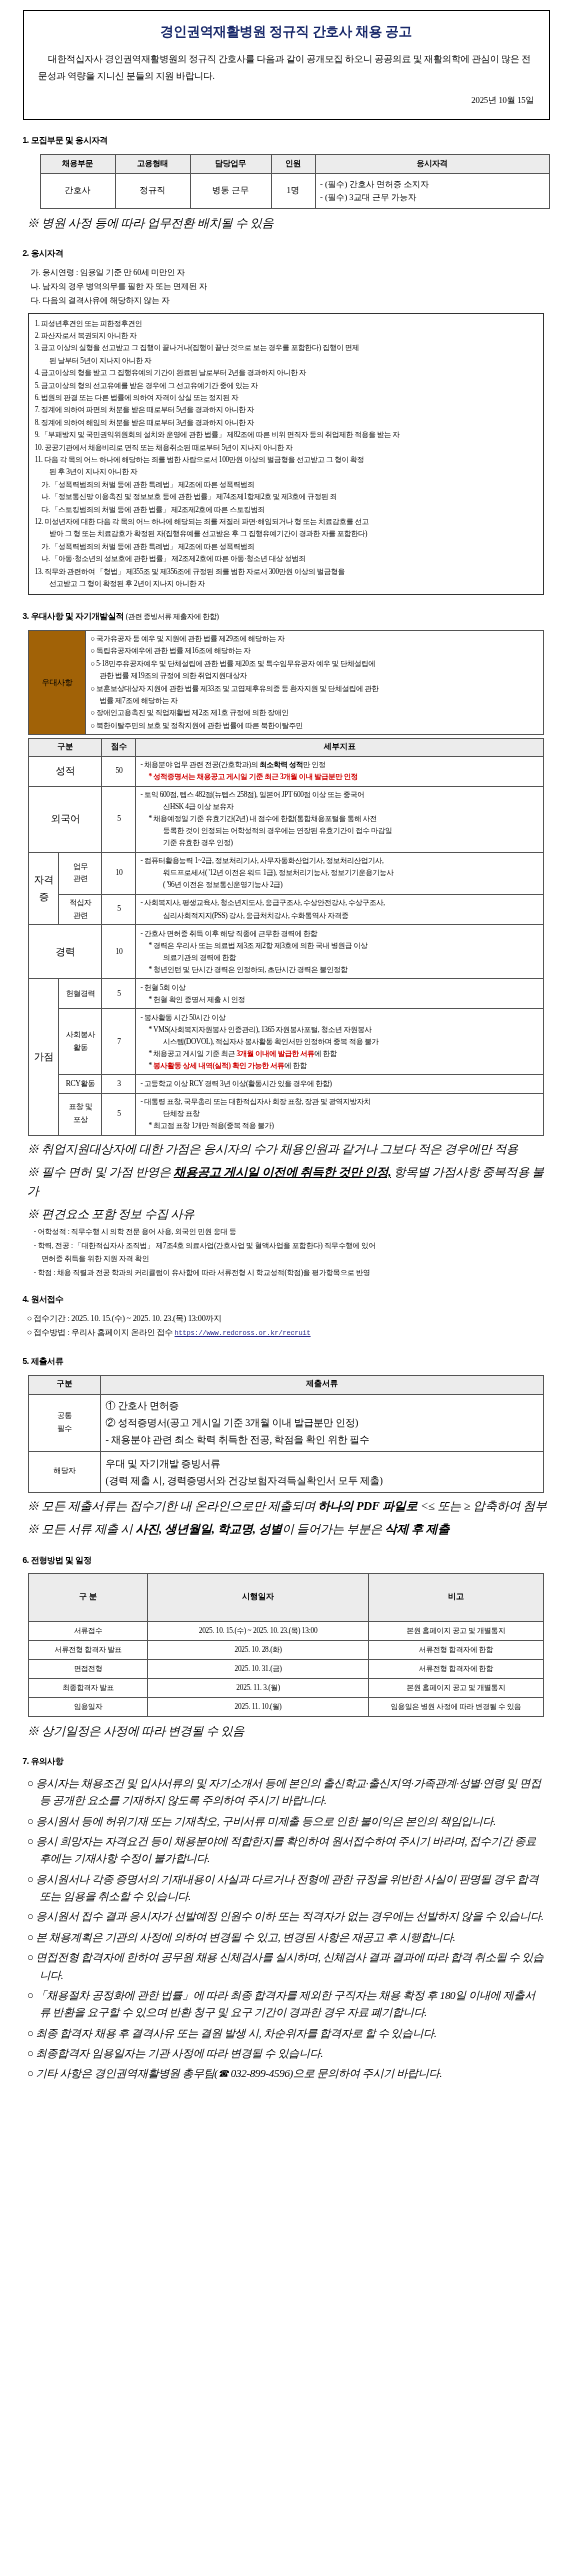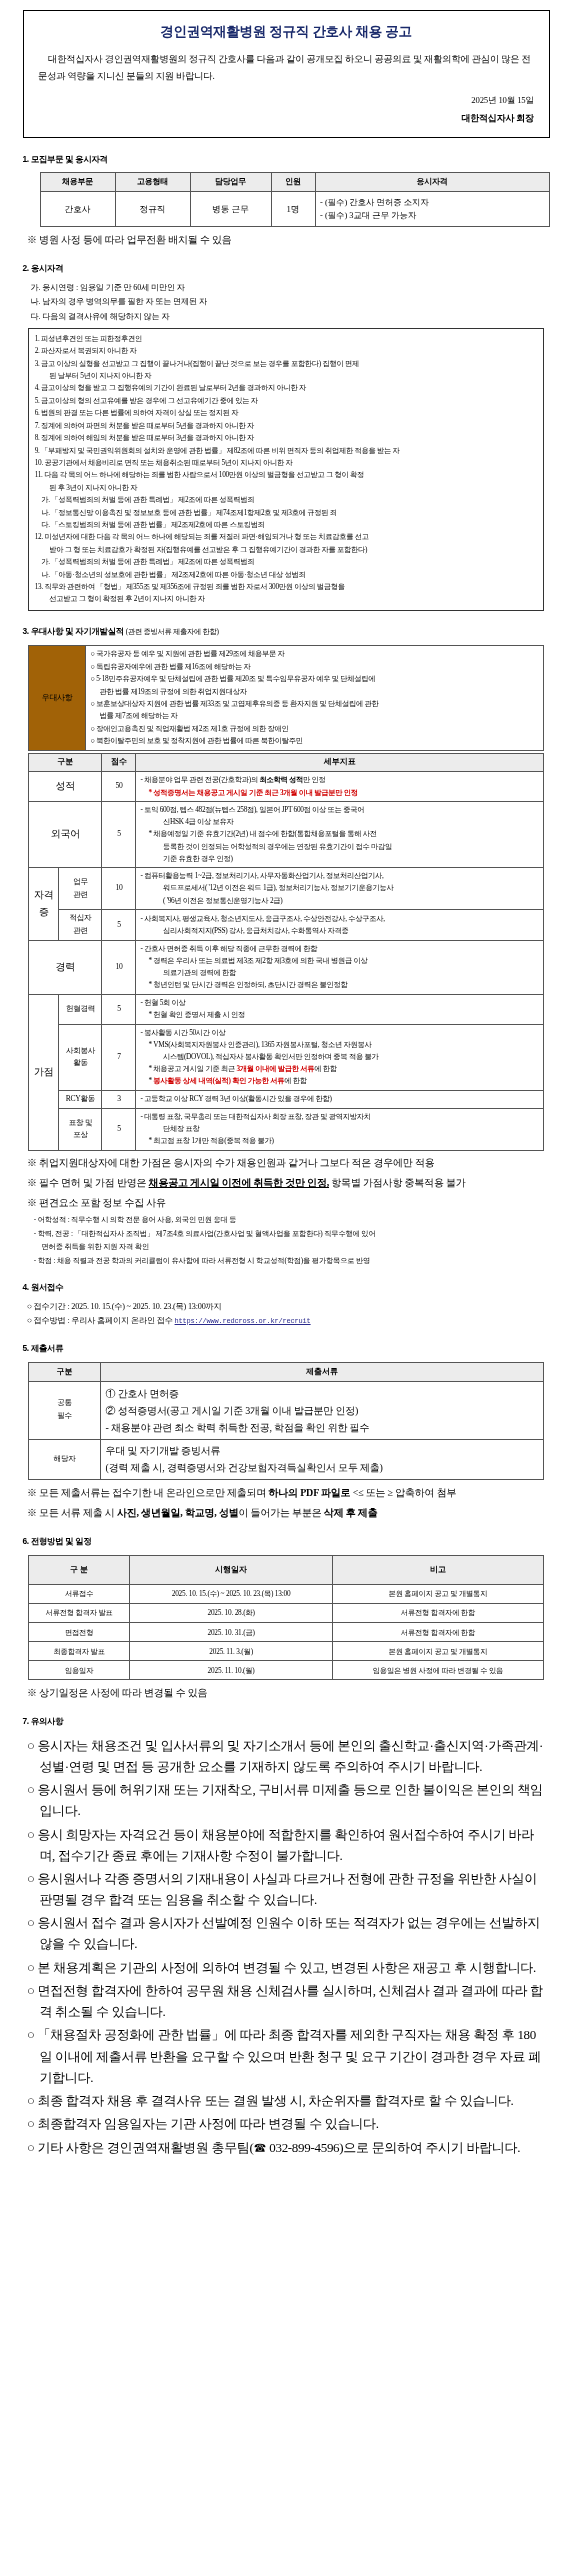--- a/index.html
+++ b/index.html
@@ -44,21 +44,21 @@
   h2.sec-title{
     font-family:"Liberation Sans","DejaVu Sans",sans-serif;
     font-size:8.4px;
     font-weight:bold;
     margin:14.6px 0 6.8px 0;
     letter-spacing:-0.3px;
   }
   h2.sec-title .sub{font-weight:normal;font-size:7.3px;font-family:"Liberation Serif",serif;}
   .lvl1{margin:1.7px 0 1.7px 8px;font-size:8.2px;letter-spacing:-0.2px;}
   .lvl1.circ{margin-left:4.5px;}
-  .note{margin:4.5px 0 2.3px 4.5px;font-size:10px;letter-spacing:-0.2px;}
+  .note{margin:4.5px 0 2.3px 4.5px;font-size:12px;letter-spacing:-0.2px;font-style:italic;}
   .note-sm{margin:2.8px 0 1.7px 11.3px;font-size:7.3px;letter-spacing:-0.2px;}
   .note-sm2{margin:1.7px 0 1.7px 19px;font-size:7.3px;letter-spacing:-0.2px;}
 
   
   table{border-collapse:collapse;width:100%;font-size:7.6px;}
   .tbl{border:0.8px solid #333;margin:3.4px 0 1.1px 0;}
   .tbl th,.tbl td{border:0.6px solid #555;padding:2.8px 4px;vertical-align:middle;}
   .tbl th{background:#ececec;text-align:center;font-weight:bold;font-size:8px;letter-spacing:-0.2px;}
   .tbl td.c{text-align:center;}
   .tbl td.l{text-align:left;}
@@ -103,43 +103,42 @@
   .ul{text-decoration:underline;}
 
   
   .t-docs{margin:3.4px 5.6px 1.1px 5.6px;width:calc(100% - 11.3px);border:0.8px solid #333;}
   .t-docs th{background:#ececec;border:0.6px solid #555;padding:2.8px;text-align:center;font-size:8px;font-weight:bold;}
   .t-docs td{border:0.6px solid #555;padding:2.8px 4.5px;font-size:10px;line-height:1.7;letter-spacing:-0.2px;}
   .t-docs td.lbl{text-align:center;width:62px;font-size:7.6px;}
 
   
   .t-sched{margin:3.4px 5.6px 1.1px 5.6px;width:calc(100% - 11.3px);border:0.8px solid #333;}
-  .t-sched th{background:#ececec;border:0.6px solid #555;padding:8px;text-align:center;font-size:8px;font-weight:bold;}
+  .t-sched th{background:#ececec;border:0.6px solid #555;padding:17px;text-align:center;font-size:8px;font-weight:bold;}
   .t-sched td{border:0.6px solid #555;padding:3.4px 4.5px;font-size:7.3px;text-align:center;letter-spacing:-0.2px;}
   .t-sched td.step{width:84px;font-family:Liberation Serif, serif;}
   .t-sched td.date{width:186px;}
 
   
   .ol-notes{margin:3.4px 0 0 0;padding:0;list-style:none;}
   .ol-notes li{
-    font-size:13px;line-height:1.62;letter-spacing:-0.3px;
-    padding-left:12.4px;text-indent:-12.4px;margin:2.3px 4.5px;
+    font-size:11px;line-height:1.62;letter-spacing:-0.3px;
+    padding-left:12.4px;text-indent:-12.4px;margin:2.3px 4.5px;font-style:italic;
   }
   a.link{color:#2a2a8c;text-decoration:underline;font-family:"Liberation Mono","DejaVu Sans Mono",monospace;font-size:7px;}
 </style>
 </head>
 <body>
 
 <div class="page">
 
   <div class="header-box">
     <div class="doc-title">경인권역재활병원 정규직 간호사 채용 공고</div>
     <p class="intro">대한적십자사 경인권역재활병원의 정규직 간호사를 다음과 같이 공개모집 하오니 공공의료 및 재활의학에 관심이 많은 전문성과 역량을 지니신 분들의 지원 바랍니다.</p>
     <div class="date-line">2025년 10월 15일</div>
-    <div class="org-line">대한적십자사 회장</div>
   </div>
 
   <div class="sec">
     <h2 class="sec-title">1. 모집부문 및 응시자격</h2>
     <table class="tbl t-recruit">
       <thead>
         <tr>
           <th style="width:66px">채용부문</th>
           <th style="width:66px">고용형태</th>
           <th style="width:72px">담당업무</th>
@@ -199,21 +198,21 @@
     <h2 class="sec-title">
       <span>3. 우대사항 및 자기개발실적</span>
       <span class="sub">(관련 증빙서류 제출자에 한함)</span>
     </h2>
 
     <table class="t-pref">
       <tbody>
         <tr>
           <td class="lbl">우대사항</td>
           <td id="pref-cell">
-              <div class="hang">○ 국가유공자 등 예우 및 지원에 관한 법률 제29조에 채용부문 자</div>
+              <div class="hang">○ 국가유공자 등 예우 및 지원에 관한 법률 제29조에 해당하는 자</div>
               <div class="hang">○ 독립유공자예우에 관한 법률 제16조에 해당하는 자</div>
               <div class="hang">○ 5·18민주유공자예우 및 단체설립에 관한 법률 제20조 및 특수임무유공자 예우 및 단체설립에</div>
               <div class="cont2">관한 법률 제19조의 규정에 의한 취업지원대상자</div>
               <div class="hang">○ 보훈보상대상자 지원에 관한 법률 제33조 및 고엽제후유의증 등 환자지원 및 단체설립에 관한</div>
               <div class="cont2">법률 제7조에 해당하는 자</div>
               <div class="hang">○ 장애인고용촉진 및 직업재활법 제2조 제1호 규정에 의한 장애인</div>
               <div class="hang">○ 북한이탈주민의 보호 및 정착지원에 관한 법률에 따른 북한이탈주민</div>
             </td>
         </tr>
       </tbody>

